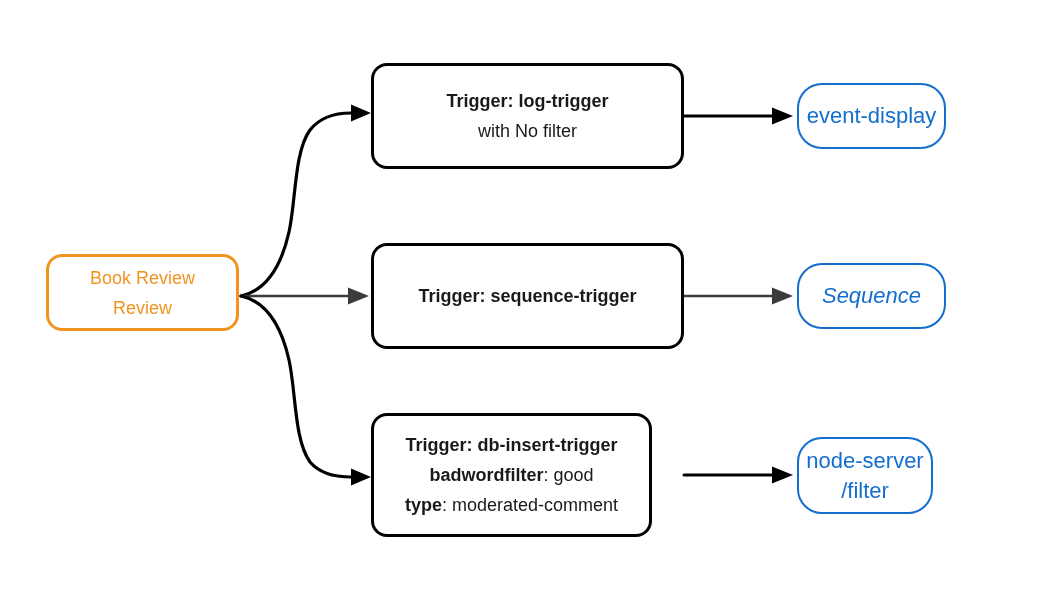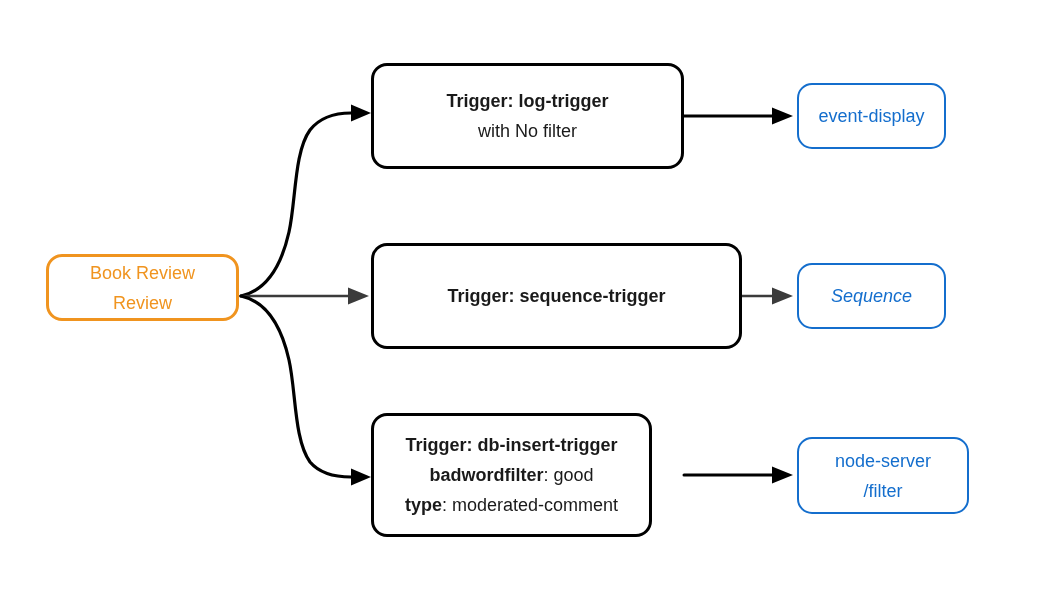--- a/index.html
+++ b/index.html
@@ -40,33 +40,33 @@
   .trigger .b, .line .b { font-weight: 700; }
   .broker {
     border: 3px solid #F0941F;
     border-radius: 16px;
     color: #F0941F;
     font-size: 18px;
     line-height: 30px;
   }
   .target {
     border: 2.5px solid #146ECD;
-    border-radius: 15px;
+    border-radius: 25px;
     color: #146ECD;
-    font-size: 18px;
+    font-size: 22px;
     line-height: 30px;
   }
   
-  #broker   { left: 46px;  top: 254px; width: 193px; height: 67px; }
+  #broker   { left: 46px;  top: 254px; width: 193px; height: 77px; }
   #trigger1 { left: 371px; top: 63px;  width: 313px; height: 106px; }
-  #trigger2 { left: 371px; top: 243px; width: 371px; height: 106px; }
+  #trigger2 { left: 371px; top: 243px; width: 313px; height: 106px; }
   #trigger3 { left: 371px; top: 413px; width: 281px; height: 124px; }
   #target1  { left: 797px; top: 83px;  width: 149px; height: 66px; }
   #target2  { left: 797px; top: 263px; width: 149px; height: 66px; font-style: italic; }
-  #target3  { left: 797px; top: 437px; width: 172px; height: 77px; }
+  #target3  { left: 797px; top: 437px; width: 136px; height: 77px; }
 </style>
 </head>
 <body>
 
 <div class="canvas">
 
   <svg class="edges" width="1043" height="613" viewBox="0 0 1043 613">
 
     <path d="M 241 296 C 268 290 282 263 289 232 C 296 201 294 152 310 130 C 321 116 337 113 351 113" fill="none" stroke-width="3.2" stroke-linecap="round" stroke="#000000"></path>
     <polygon points="351,104.5 371,113 351,121.5" fill="#000000"></polygon>

